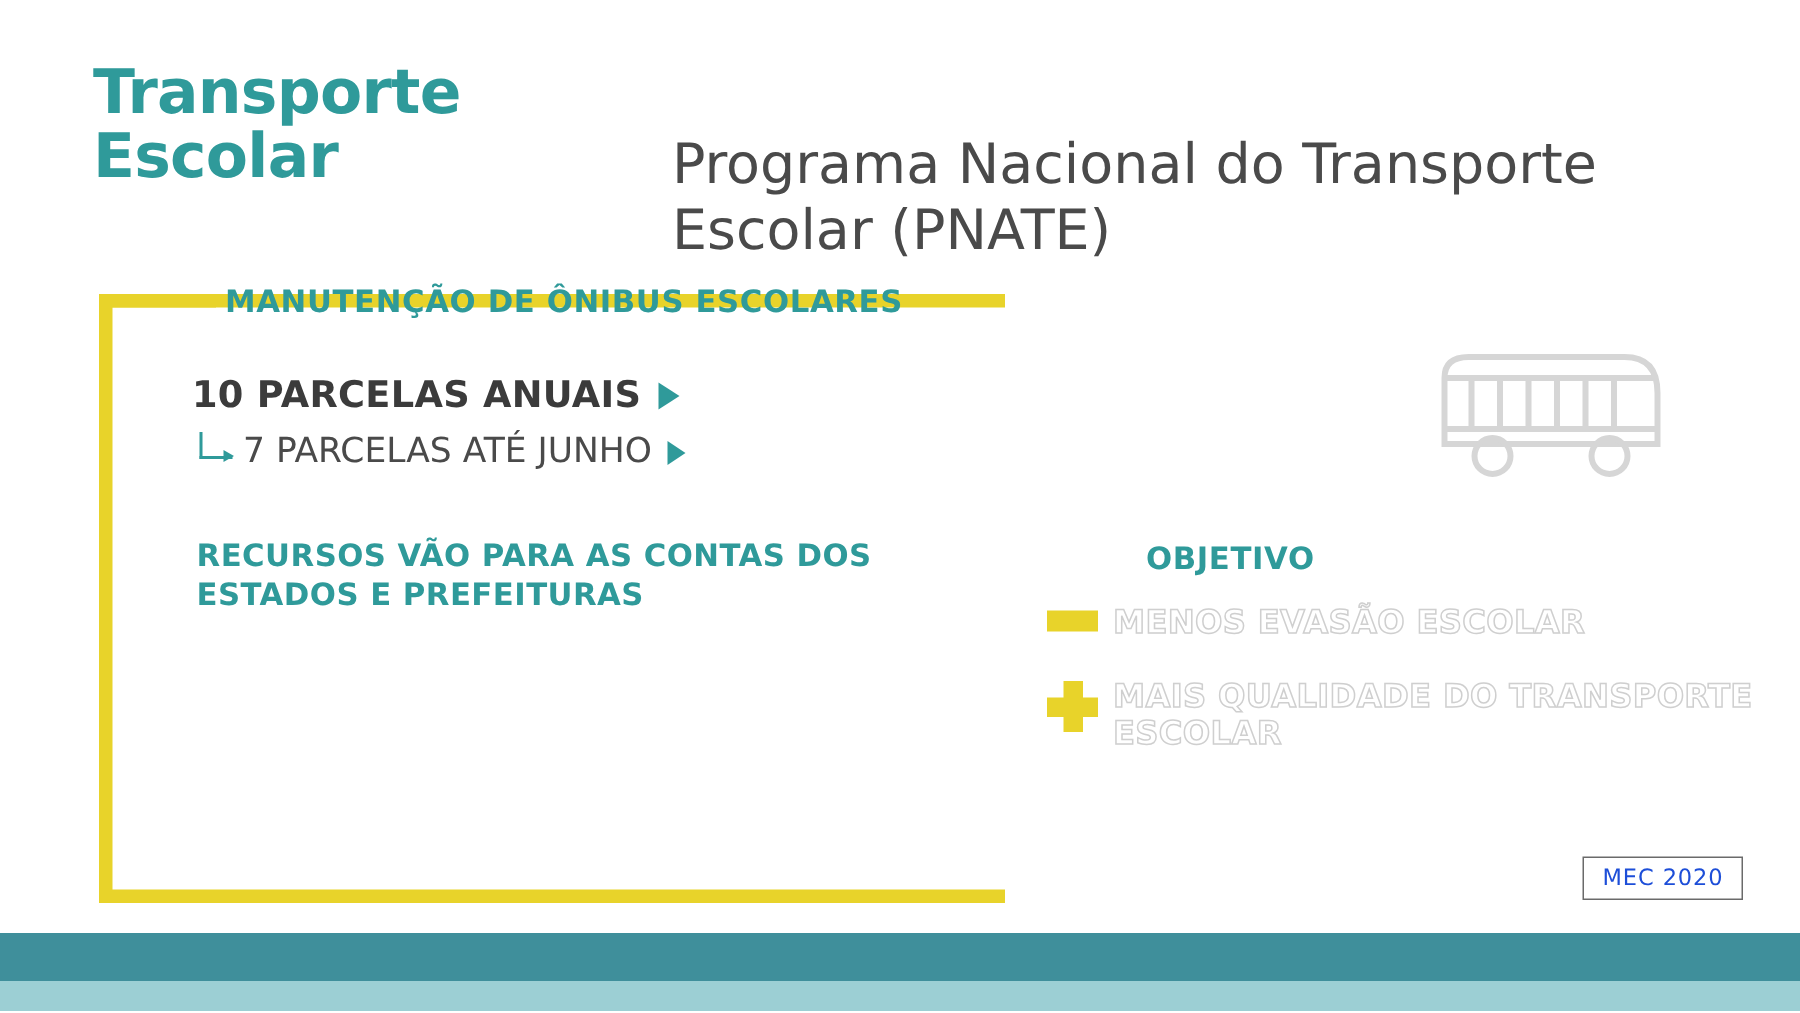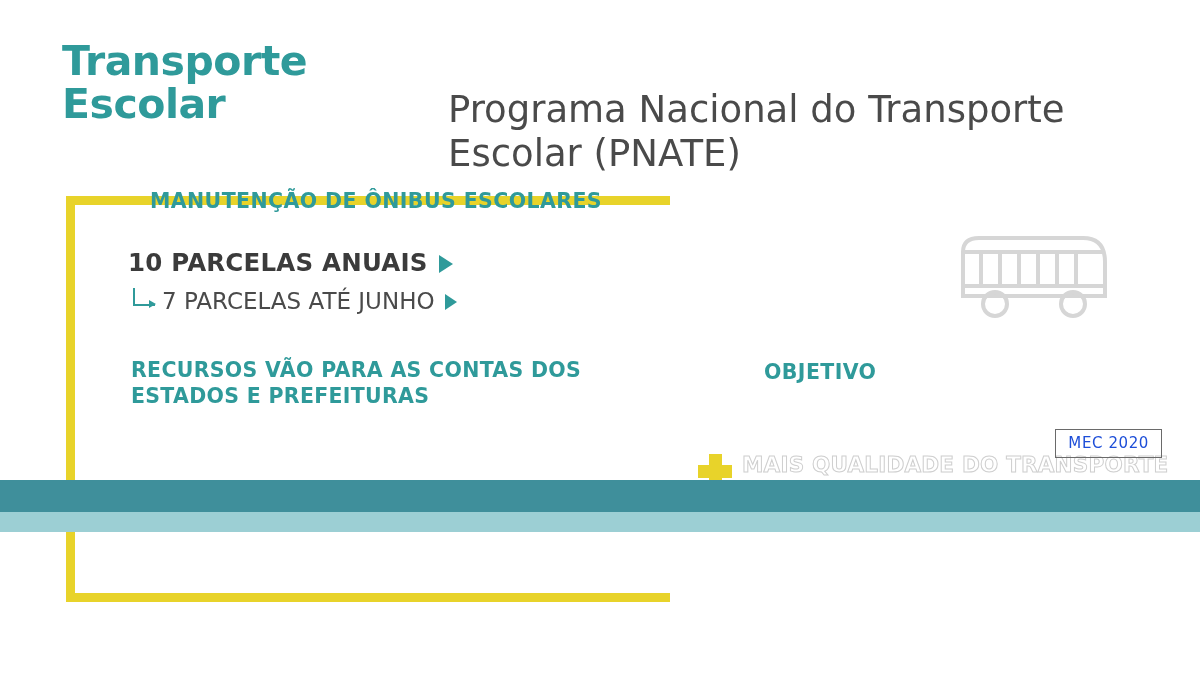--- a/index.html
+++ b/index.html
@@ -6,21 +6,21 @@
   html, body {
     width: 1200px;
     height: 675px;
     overflow: hidden;
     background: #ffffff;
     font-family: "DejaVu Sans", sans-serif;
   }
   .slide {
     position: relative;
     width: 1200px;
-    height: 532px;
+    height: 674px;
     background: #ffffff;
     text-decoration: underline;
   }
 
   
   .title-main {
     position: absolute;
     left: 62px;
     top: 40px;
     width: 340px;
@@ -303,20 +303,24 @@
       <line x1="8" y1="74" x2="26" y2="74"></line>
       <line x1="54" y1="74" x2="104" y2="74"></line>
       <line x1="132" y1="74" x2="150" y2="74"></line>
     </svg>
   </div>
 
   <div class="rec-heading">RECURSOS VÃO PARA AS CONTAS DOS ESTADOS E PREFEITURAS</div>
 
   <div class="obj-heading">OBJETIVO</div>
 
+  <div class="obj-item1">
+    <span class="obj-dash"></span>
+    <span class="obj-text">MENOS EVASÃO ESCOLAR</span>
+  </div>
 
   <div class="obj-item2">
     <span class="plus"></span>
     <span class="obj-text">MAIS QUALIDADE DO TRANSPORTE ESCOLAR</span>
   </div>
 
   <div class="mec-box">MEC 2020</div>
   <div class="footer-bar-teal"></div>
   <div class="footer-bar-light"></div>
 

